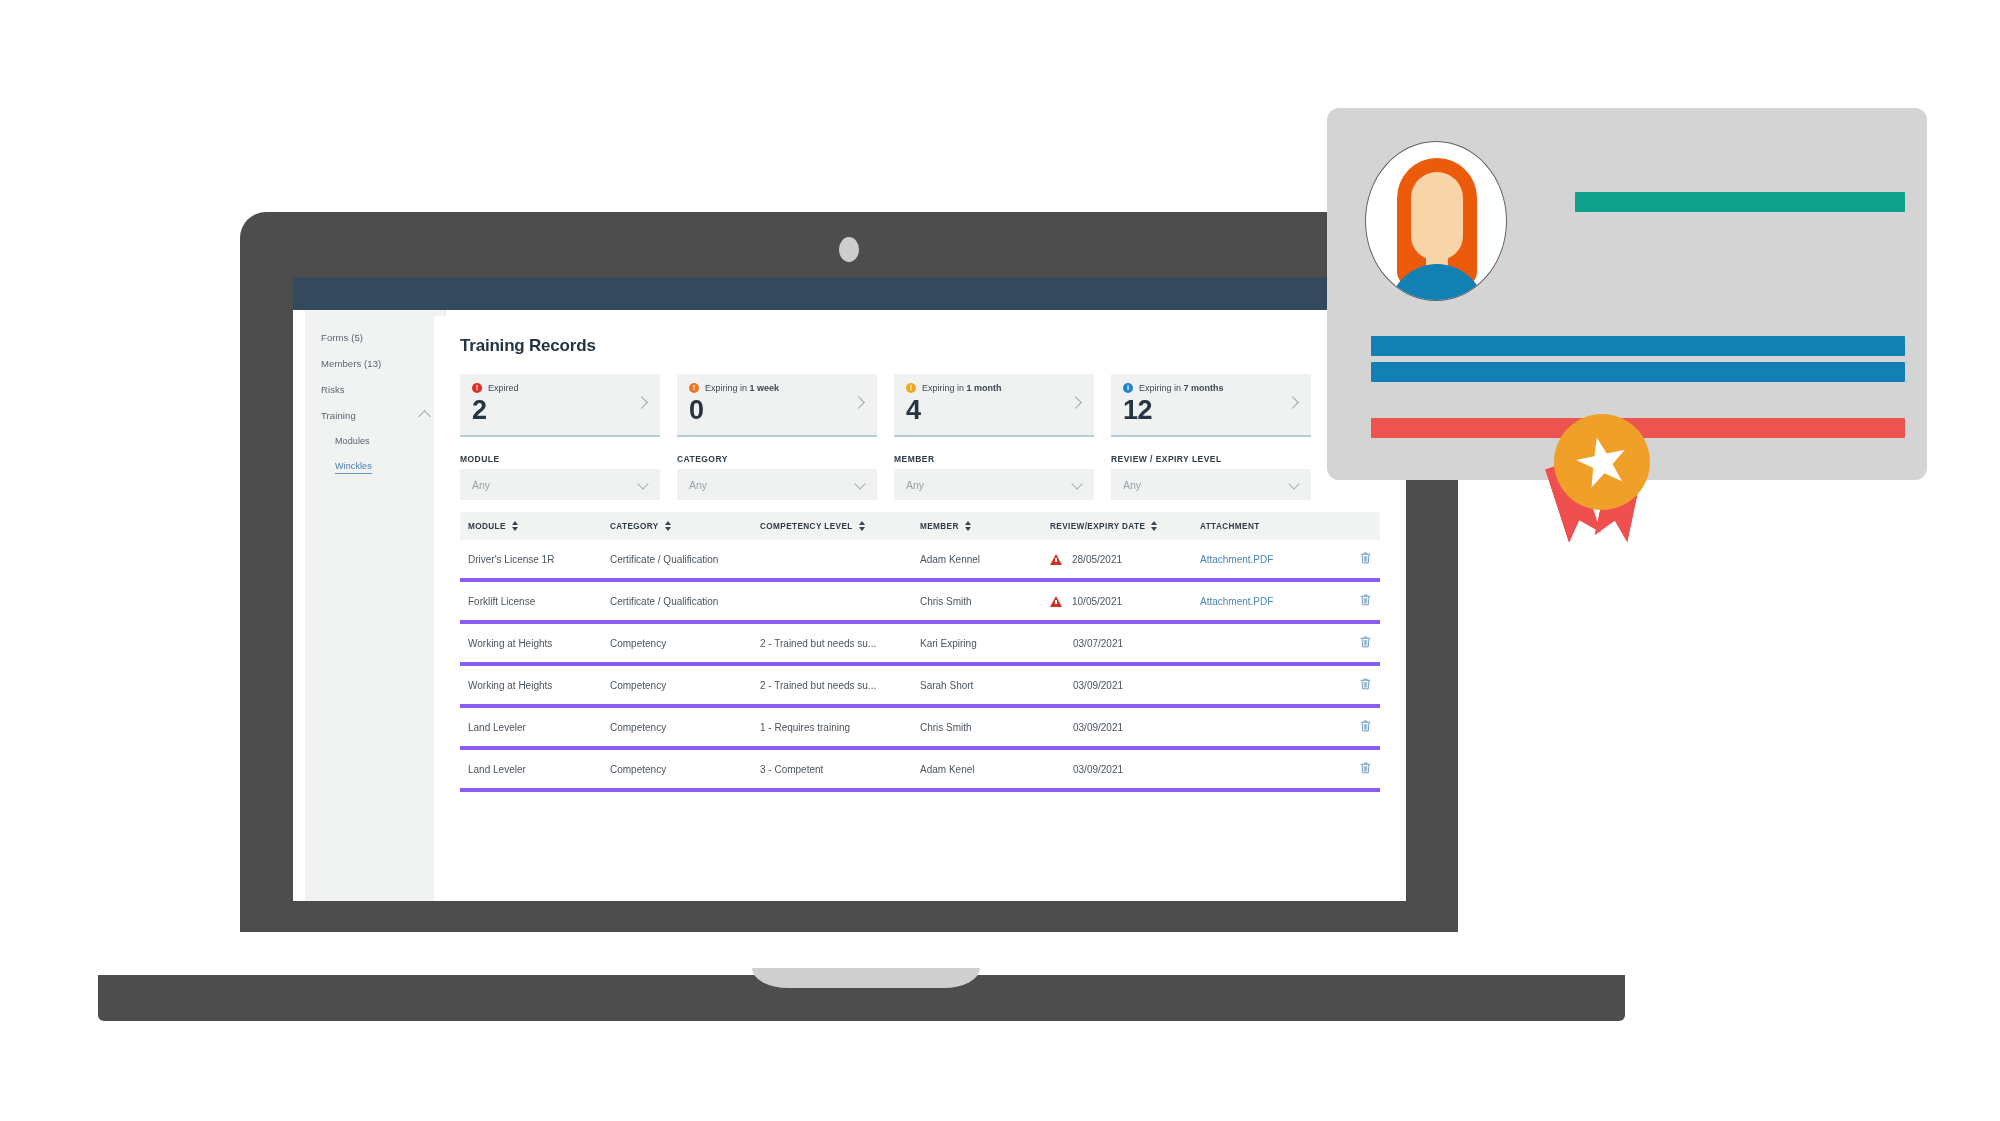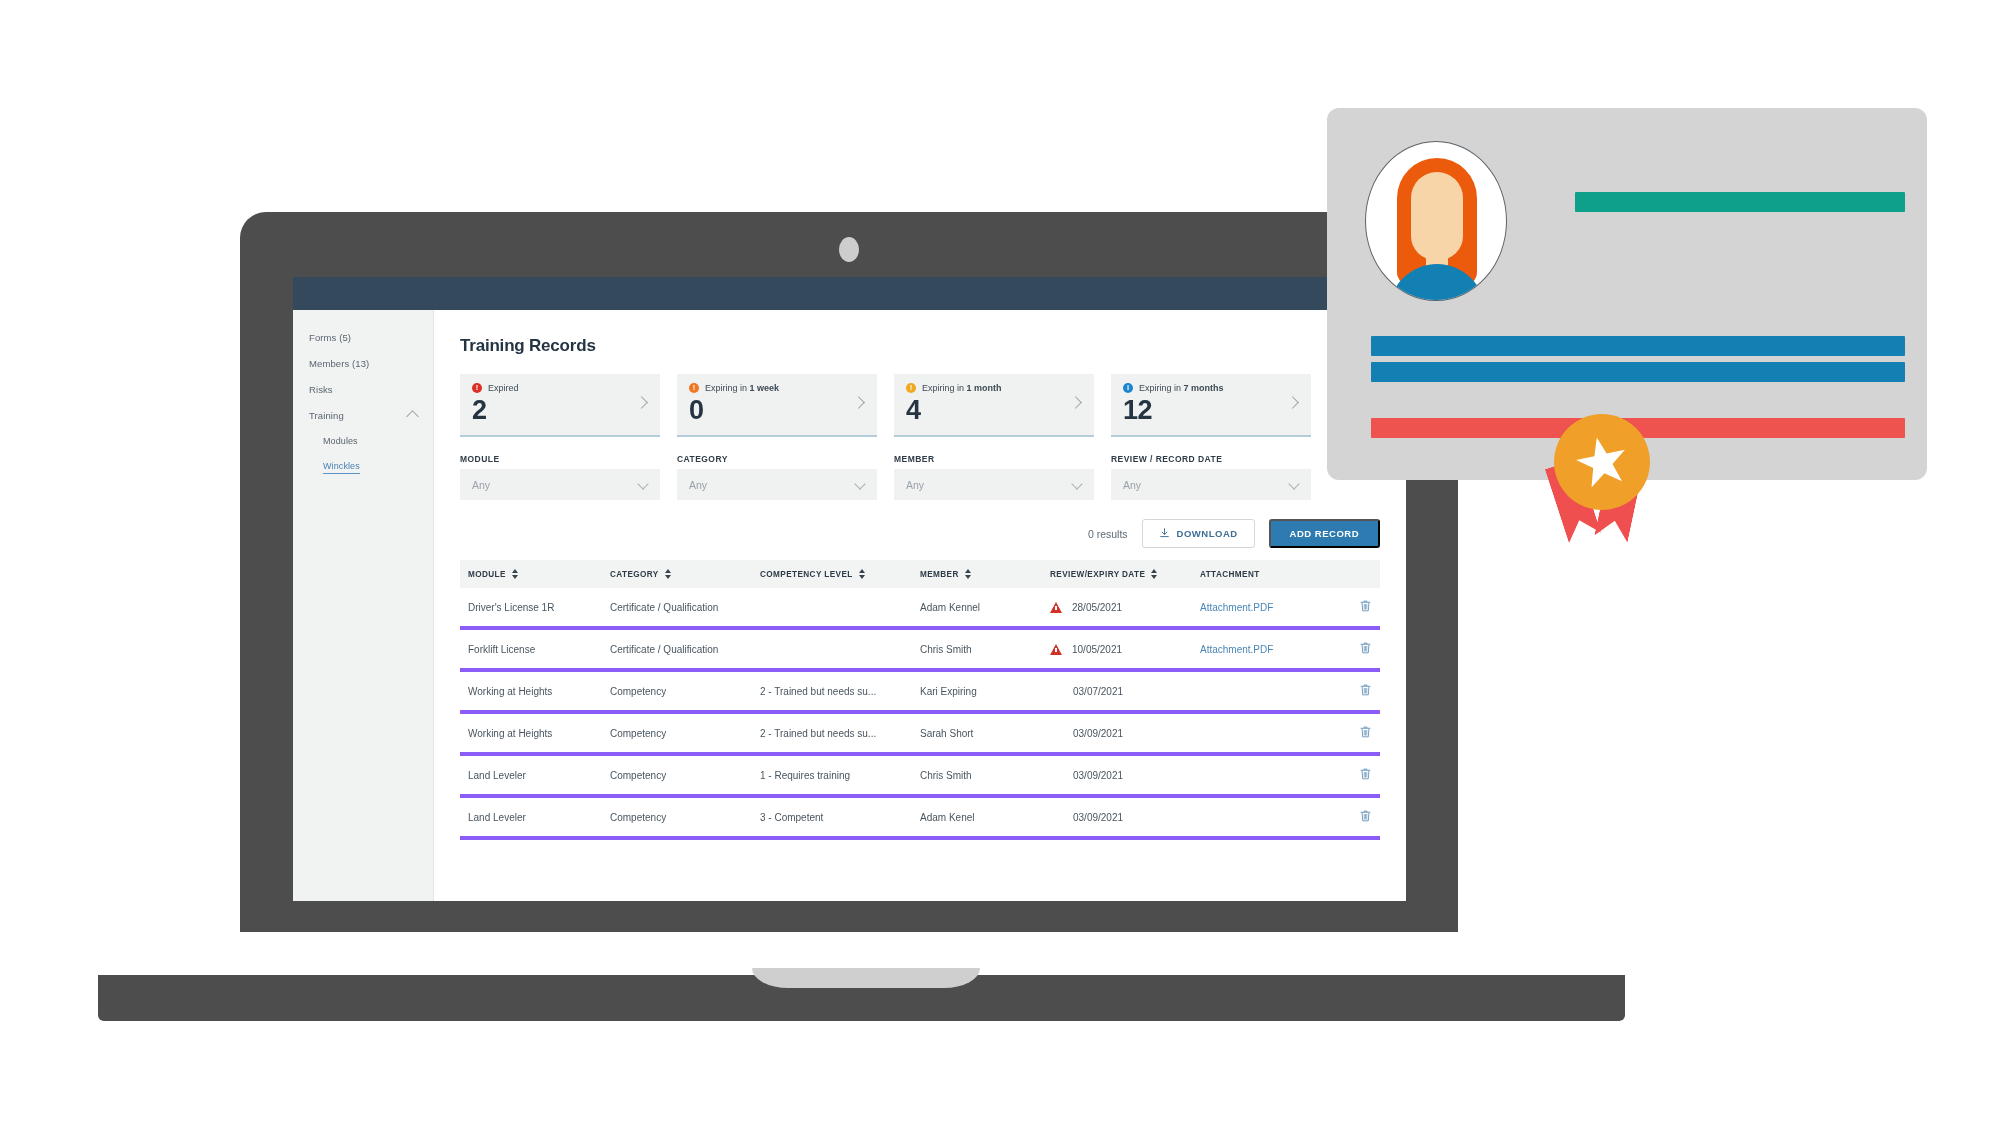--- a/index.html
+++ b/index.html
@@ -52,21 +52,21 @@
   }
   .app-topbar {
     position: absolute; left: 0; top: 0;
     width: 100%; height: 33px;
     background: #34495b;
   }
 
   
   .sidebar {
     position: absolute;
-    left: 0; top: 33px;
+    left: 12px; top: 33px;
     width: 141px; height: 591px;
     background: #f1f2f2;
     border-right: 1px solid #e2e4e5;
     padding-top: 14px;
   }
   .nav-item {
     display: flex; align-items: center; justify-content: space-between;
     padding: 0 16px;
     height: 26px;
     font-size: 9.5px;
@@ -441,42 +441,29 @@
 
         <div class="filter">
           <div class="filter-label">MEMBER</div>
           <div class="filter-select">
             <span>Any</span>
             <span class="sel-chev"></span>
           </div>
         </div>
 
         <div class="filter">
-          <div class="filter-label">REVIEW / RECORD DATE</div>
+          <div class="filter-label">REVIEW / EXPIRY LEVEL</div>
           <div class="filter-select">
             <span>Any</span>
             <span class="sel-chev"></span>
           </div>
         </div>
 
       </div>
 
-      <div class="actions">
-        <span class="results-count">0 results</span>
-        <button class="btn-download">
-          <svg width="11" height="11" viewBox="0 0 16 16">
-            <path d="M8 1 L8 9 M4.5 6 L8 9.6 L11.5 6" stroke="#3d6e96" stroke-width="1.4" fill="none" stroke-linecap="round" stroke-linejoin="round"></path>
-            <path d="M2.5 12.5 L13.5 12.5" stroke="#3d6e96" stroke-width="1.4" stroke-linecap="round"></path>
-          </svg>
-          <span>DOWNLOAD</span>
-        </button>
-        <button class="btn-add">
-          <span>ADD RECORD</span>
-        </button>
-      </div>
 
       <table>
         <thead>
           <tr>
             <th class="col-module">
               <span class="th-inner">
                 <span>MODULE</span>
                 <span class="sorter">
                     <i class="up"></i>
                     <i class="down"></i>

